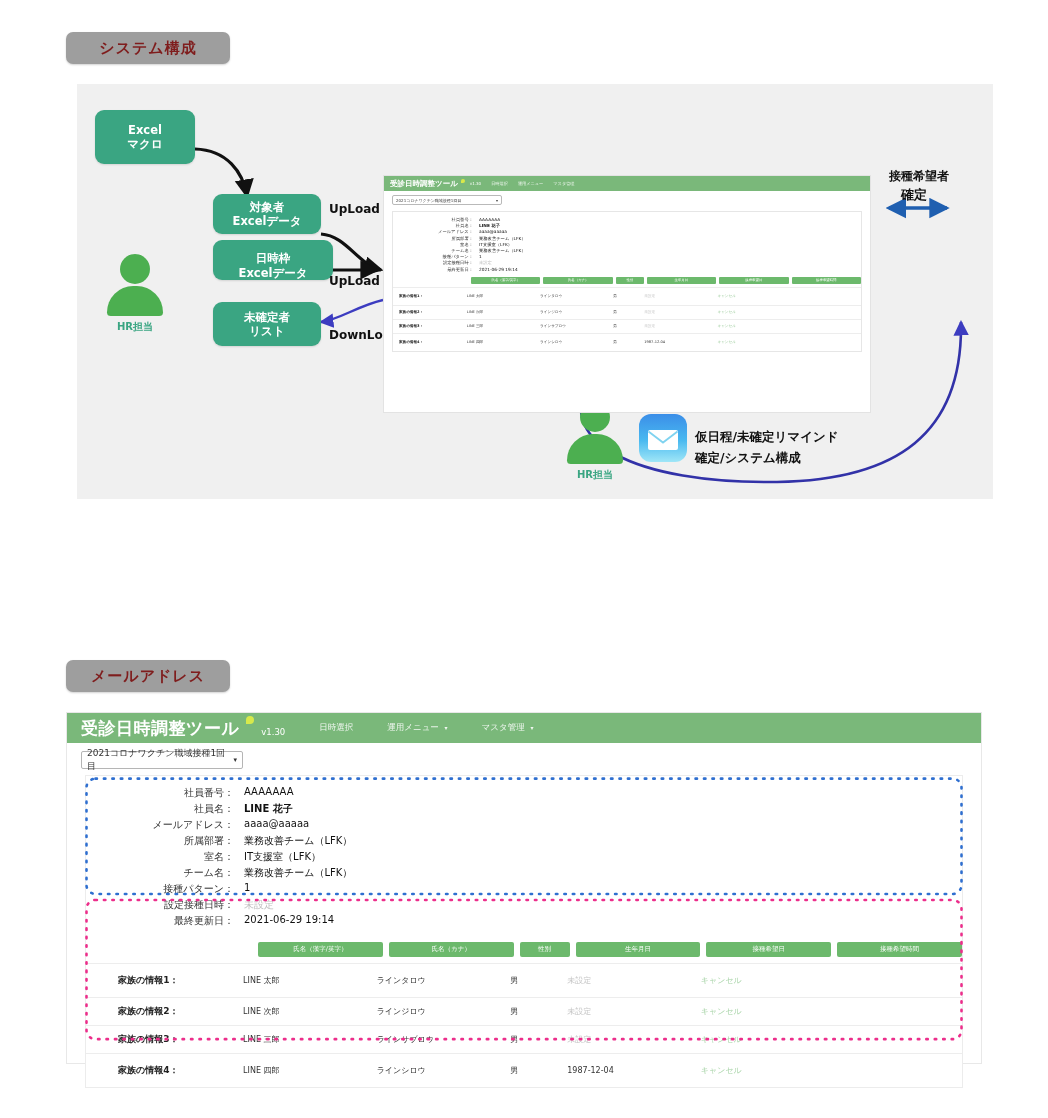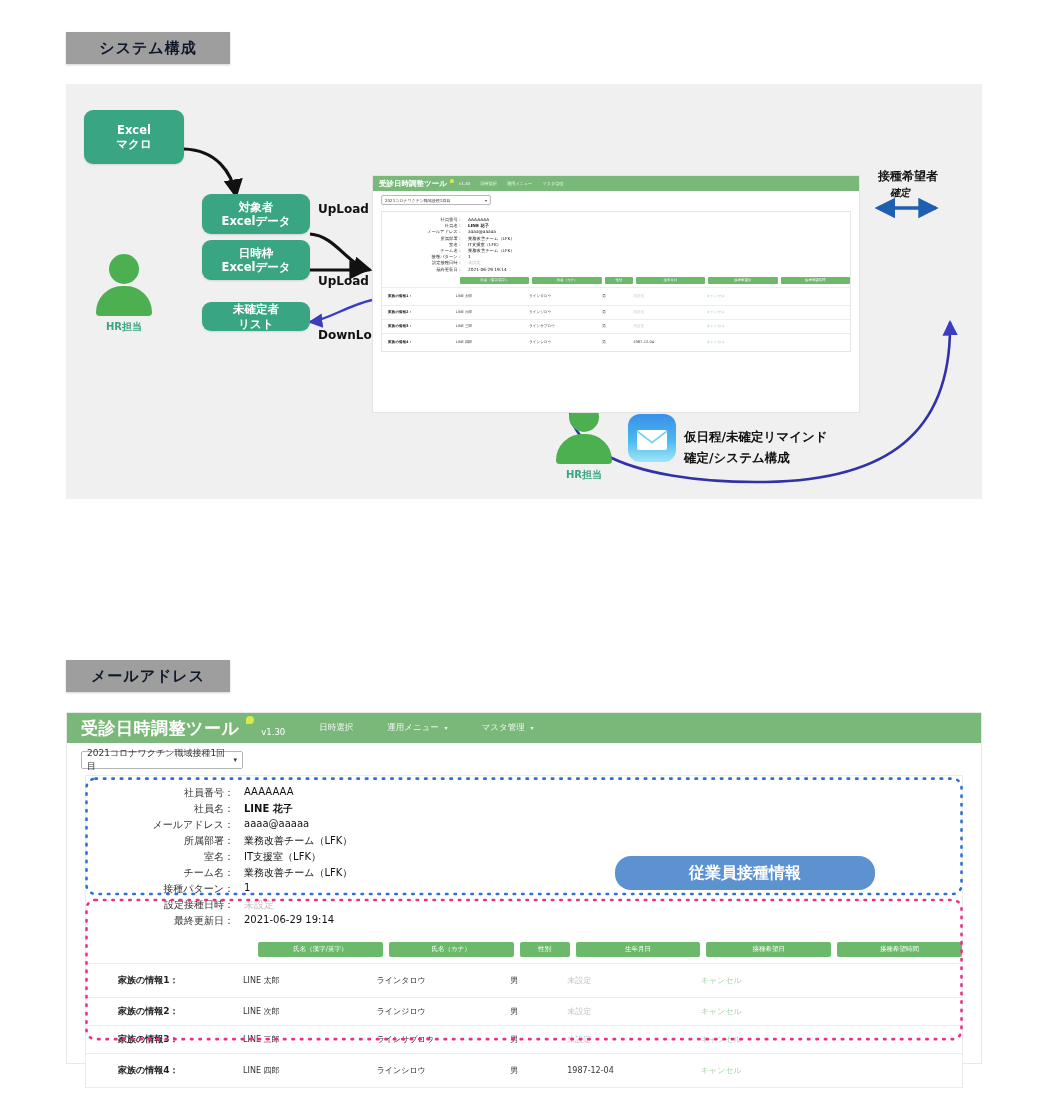--- a/index.html
+++ b/index.html
@@ -7,34 +7,34 @@
     margin: 0; padding: 0;
     background: #ffffff;
     font-family: "DejaVu Sans", "Liberation Sans", sans-serif;
   }
   body { width: 1048px; height: 1118px; position: relative; overflow: hidden; }
 
   
   .section-pill {
     position: absolute;
     background: #9e9e9e;
-    color: #0f172a;
-    border-radius: 0;
+    color: #7f1d1d;
+    border-radius: 7px;
     font-weight: bold;
     display: flex;
     align-items: center;
     justify-content: center;
     letter-spacing: 1px;
     box-shadow: 0 1px 2px rgba(0,0,0,0.18);
   }
 
   
   #diagram-panel {
     position: absolute;
-    left: 66px; top: 84px;
+    left: 77px; top: 84px;
     width: 916px; height: 415px;
     background: #f0f0f0;
   }
 
   
   .green-box {
     position: absolute;
     background: #3aa582;
     color: #ffffff;
     border-radius: 9px;
@@ -265,35 +265,35 @@
   <div class="green-box" style="left:18px; top:26px; width:100px; height:54px;">
     <span>Excel</span>
     <span>マクロ</span>
   </div>
 
   <div class="green-box" style="left:136px; top:110px; width:108px; height:40px;">
     <span>対象者</span>
     <span>Excelデータ</span>
   </div>
 
-  <div class="green-box" style="left:136px; top:156px; width:108px; height:40px;">
+  <div class="green-box" style="left:136px; top:156px; width:120px; height:40px;justify-content:flex-end;">
     <span>日時枠</span>
     <span>Excelデータ</span>
   </div>
 
-  <div class="green-box" style="left:136px; top:218px; width:108px; height:29px;">
+  <div class="green-box" style="left:136px; top:218px; width:108px; height:44px;">
     <span>未確定者</span>
     <span>リスト</span>
   </div>
 
   <div class="dlabel" style="left:252px; top:118px; font-size:12px;">UpLoad</div>
   <div class="dlabel" style="left:252px; top:190px; font-size:12px;">UpLoad</div>
   <div class="dlabel" style="left:252px; top:244px; font-size:12px;">DownLoad</div>
   <div class="dlabel" style="left:812px; top:84px; font-size:12px;">接種希望者</div>
-  <div class="dlabel" style="left:824px; top:102px; font-size:10px;font-style:italic;">確定</div>
+  <div class="dlabel" style="left:824px; top:102px; font-size:13px;">確定</div>
   <div class="dlabel" style="left:618px; top:345px; font-size:12.5px;">仮日程/未確定リマインド</div>
   <div class="dlabel" style="left:618px; top:366px; font-size:12.5px;">確定/システム構成</div>
 
   <div class="person" style="left:22px; top:170px; width:72px;">
     <div class="head" style="width:30px; height:30px; background:#4caf50;"></div>
     <div class="body" style="width:56px; height:30px; background:#4caf50;"></div>
     <div class="plabel" style="color:#3aa582;">HR担当</div>
   </div>
 
   <div class="person" style="left:482px; top:318px; width:72px;">
@@ -526,16 +526,13 @@
           <div class="td " style="width: 150px;"></div>
         </div>
       </div>
   </div>
 
   <svg class="overlay" viewBox="0 0 916 352">
     <rect x="18" y="66" width="880" height="116" rx="9" fill="none" stroke="#2f6fd0" stroke-width="2.6" stroke-dasharray="1.5 7" stroke-linecap="round"></rect>
     <rect x="18" y="188" width="880" height="140" rx="9" fill="none" stroke="#ec2e8b" stroke-width="2.6" stroke-dasharray="1.5 7" stroke-linecap="round"></rect>
   </svg>
 
-  <div class="callout" style="left:548px; top:143px; width:260px; height:34px; background:#5b92cf; font-size:16px;">
-    <span>従業員接種情報</span>
-  </div>
 </div>
 
 </body></html>

